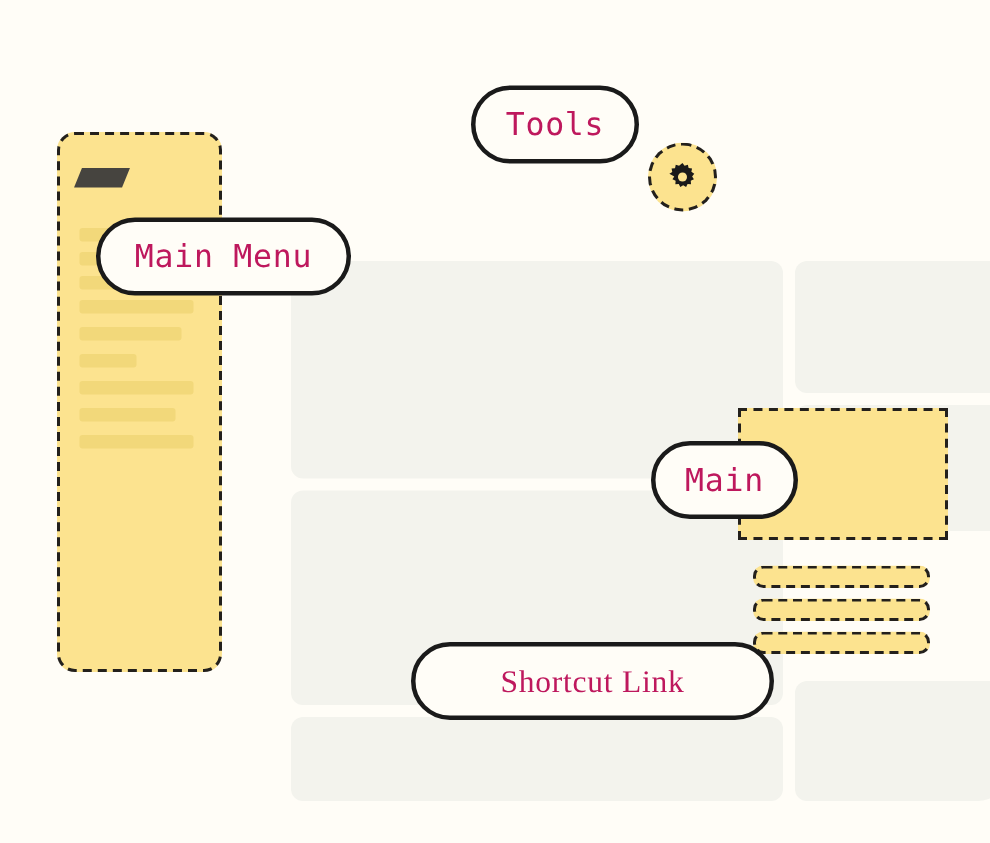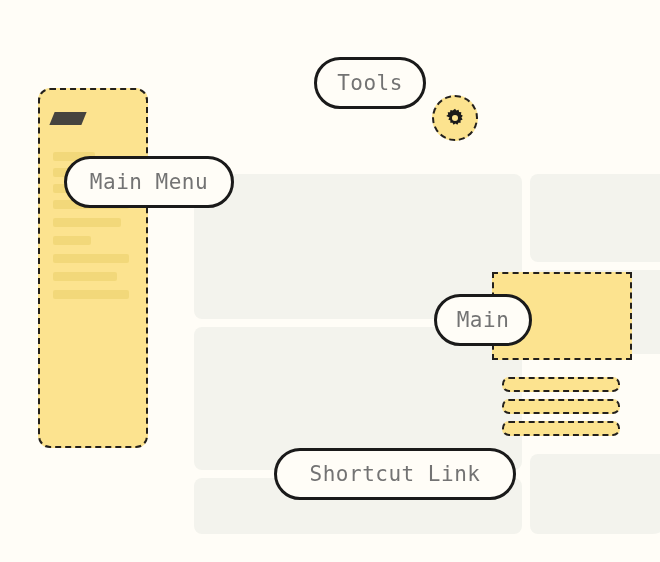--- a/index.html
+++ b/index.html
@@ -116,30 +116,30 @@
 
   
   .pill {
     position: absolute;
     display: flex;
     align-items: center;
     justify-content: center;
     background: #fffdf7;
     border: 3px solid #1a1a1a;
     border-radius: 999px;
-    color: #737373;
+    color: #be185d;
     font-size: 21px;
     letter-spacing: 0.5px;
     white-space: nowrap;
     box-sizing: border-box;
   }
   #pill-tools         { left: 314px; top: 57px;  width: 112px; height: 52px; }
-  #pill-main-menu     { left: 64px;  top: 156px; width: 170px; height: 52px; }
+  #pill-main-menu     { left: 64px;  top: 145px; width: 170px; height: 52px; }
   #pill-apps          { left: 434px; top: 294px; width: 98px;  height: 52px; }
-  #pill-shortcut-link { left: 274px; top: 448px; width: 242px; height: 52px; }
+  #pill-shortcut-link { left: 274px; top: 428px; width: 242px; height: 52px; font-family: Liberation Serif, serif; }
 </style>
 </head>
 <body>
 
 <div id="app-window">
 
   <div class="panel" id="panel-main-top"></div>
   <div class="panel" id="panel-main-middle"></div>
   <div class="panel" id="panel-main-bottom"></div>
 

